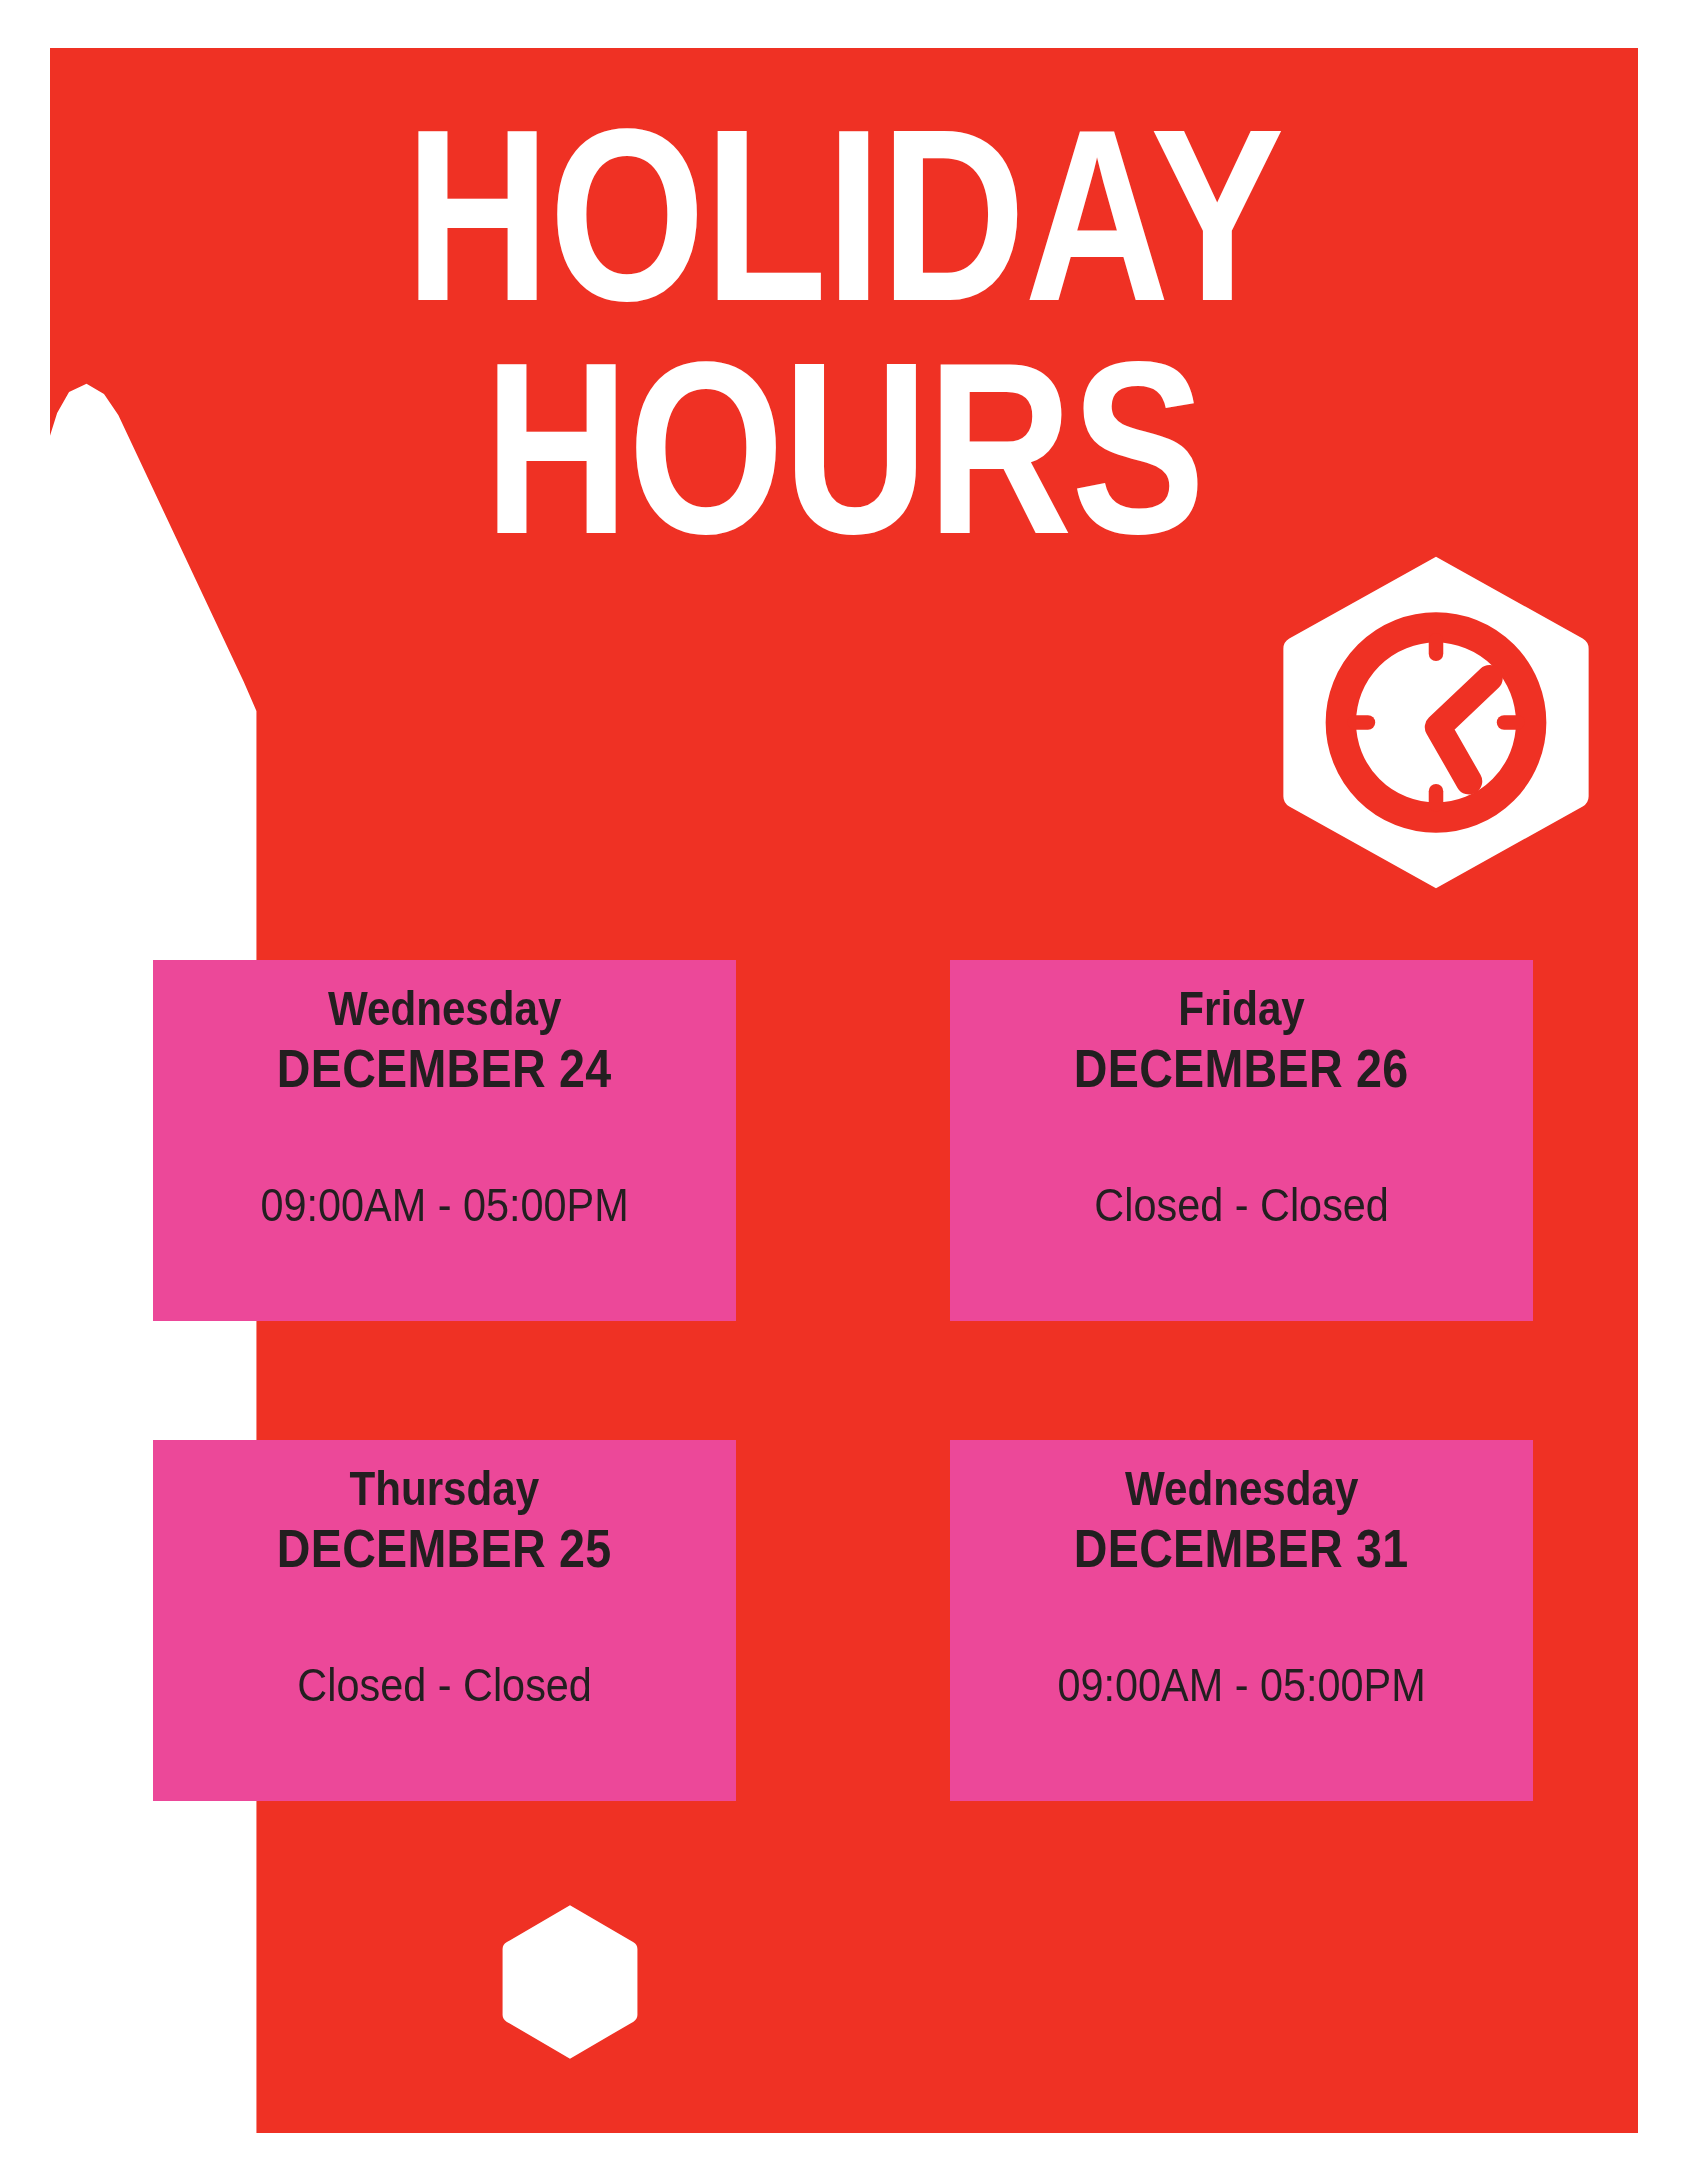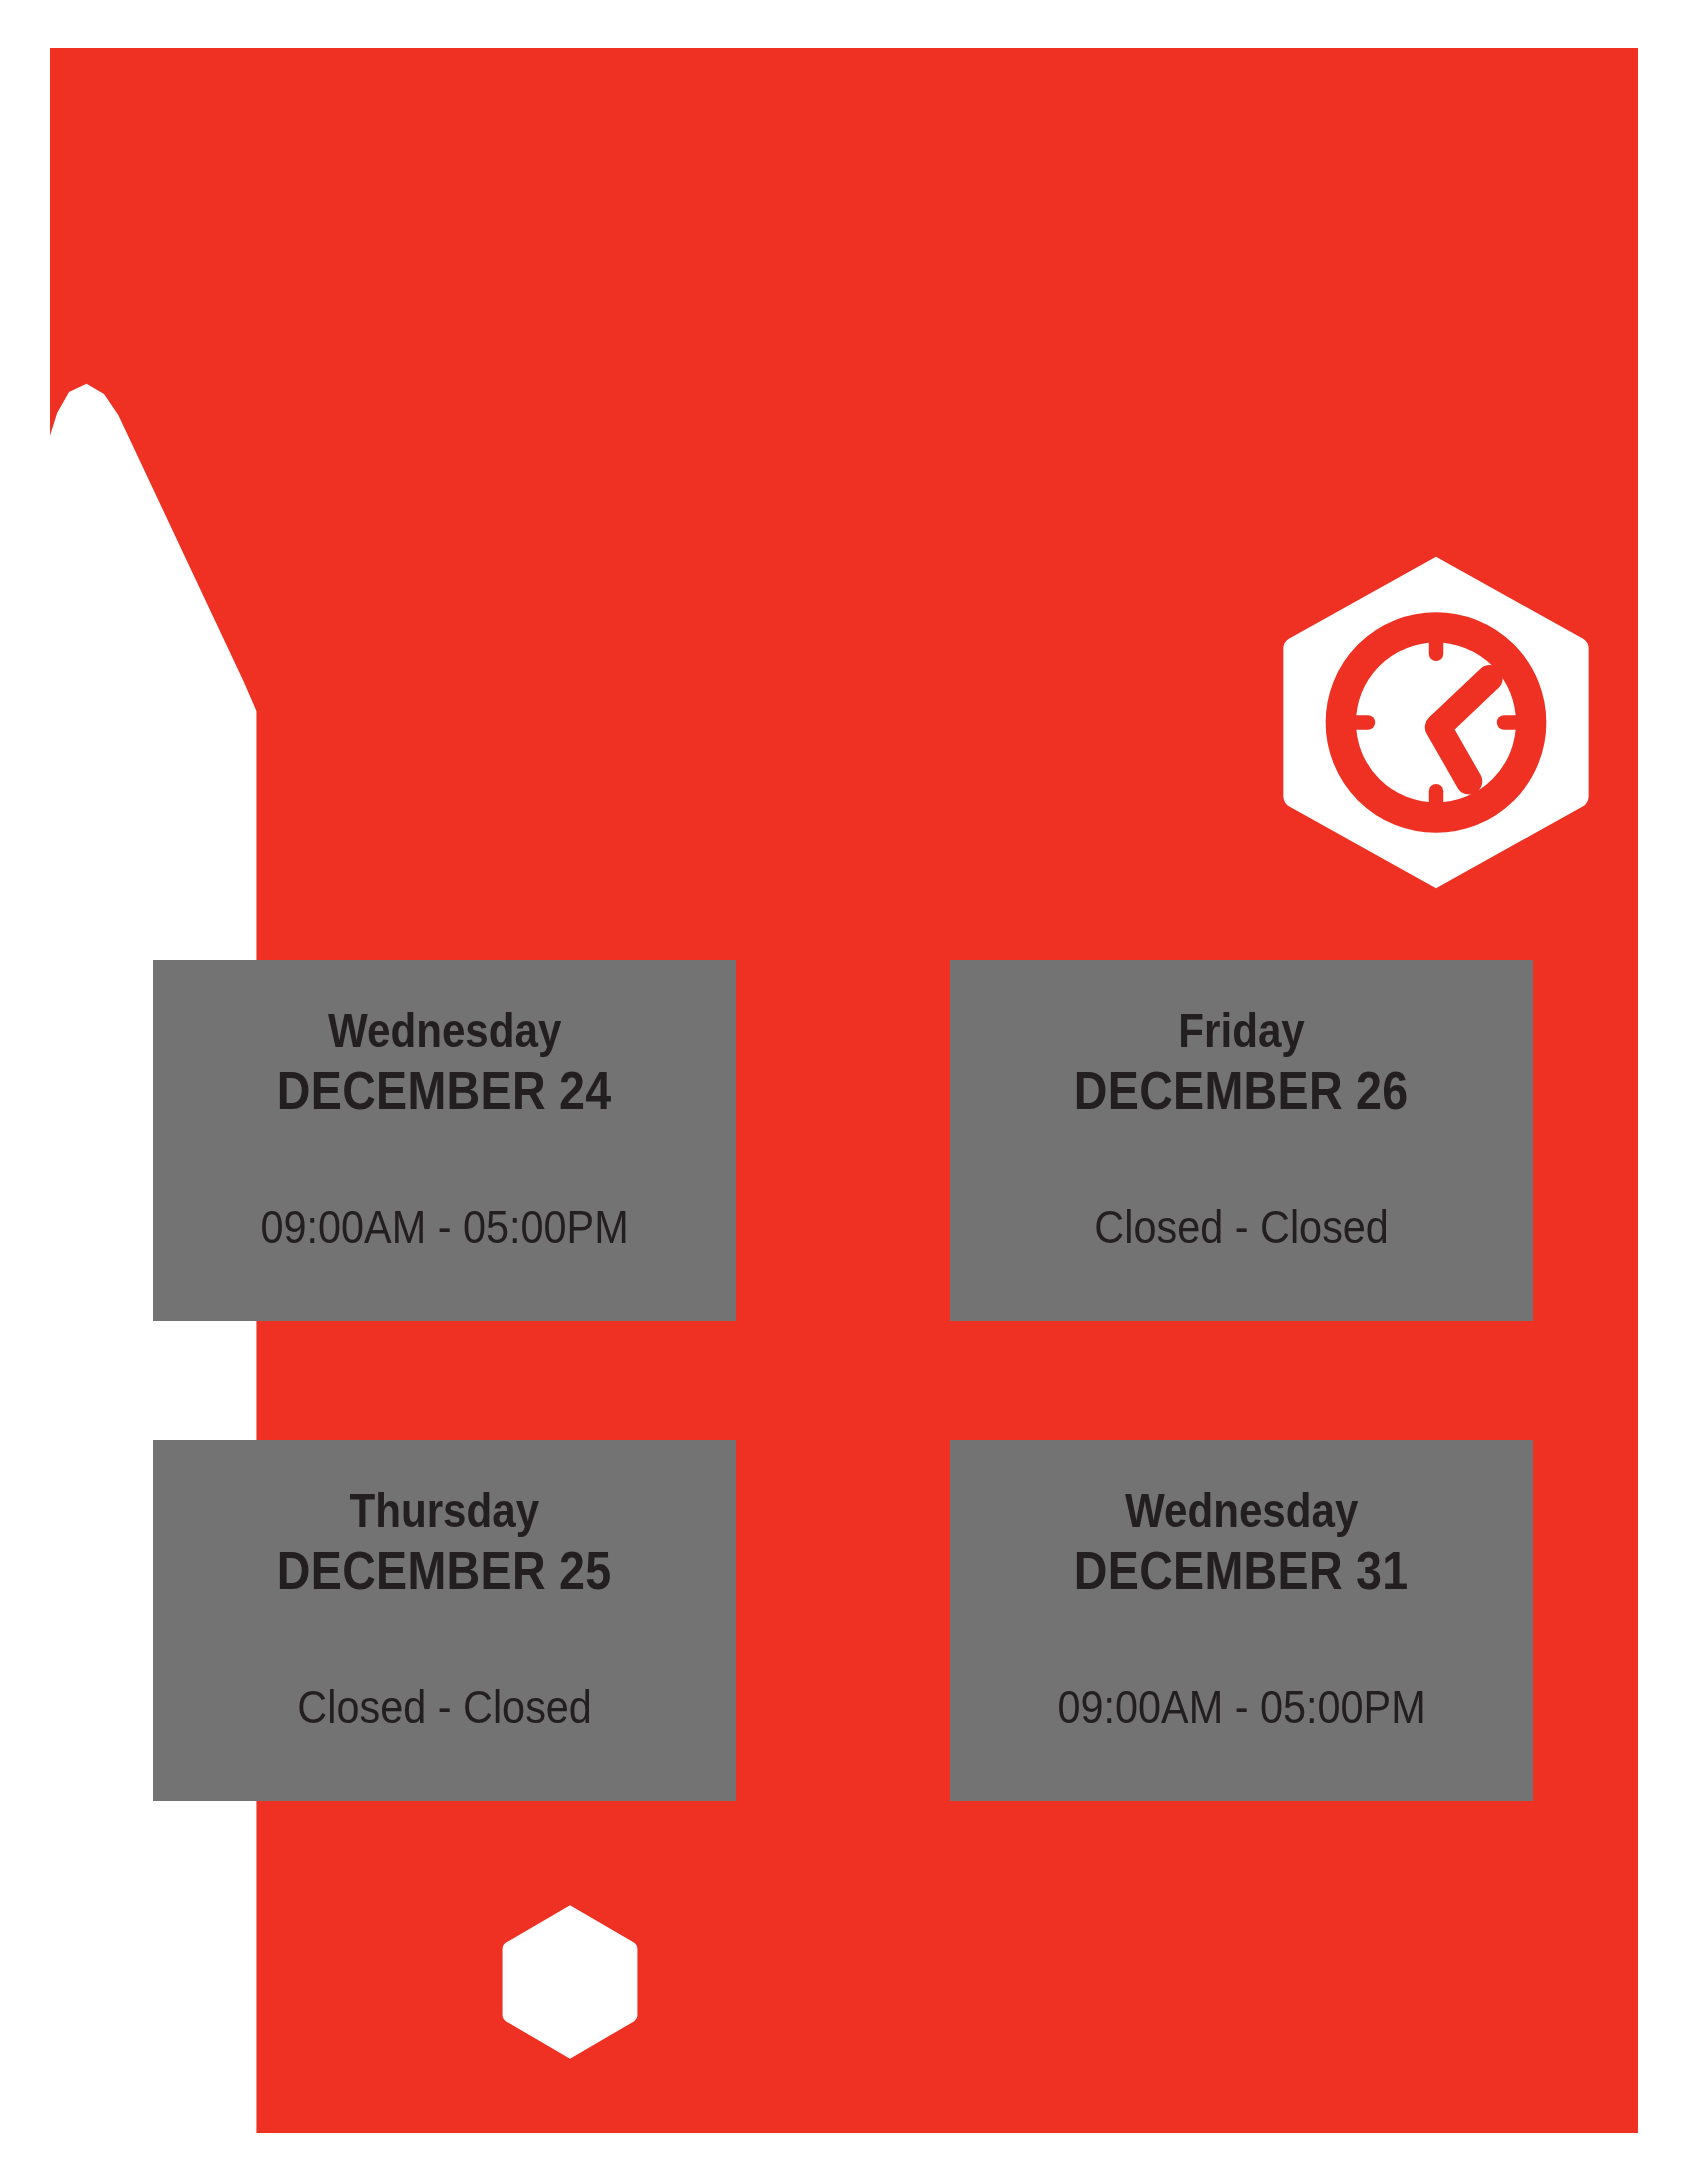--- a/index.html
+++ b/index.html
@@ -105,27 +105,27 @@
     top: 960px;
     width: 1380px;
     height: 840px;
     display: grid;
     grid-template-columns: 583px 583px;
     grid-template-rows: 361px 361px;
     column-gap: 214px;
     row-gap: 119px;
   }
   .hour-card {
-    background: #737373;
+    background: #ec4899;
     display: flex;
     flex-direction: column;
     align-items: center;
     justify-content: flex-start;
     box-sizing: border-box;
-    padding-top: 44px;
+    padding-top: 22px;
   }
   .card-day {
     font-family: "Liberation Sans Narrow", "Liberation Sans", sans-serif;
     font-weight: bold;
     font-size: 49px;
     color: #231f20;
     letter-spacing: 0px;
     transform: scaleX(0.86);
     line-height: 1.08;
     white-space: nowrap;
@@ -151,20 +151,24 @@
     white-space: nowrap;
   }
 </style>
 </head>
 <body>
 
 <div id="poster">
 
   <div id="red-panel"></div>
 
+  <div id="title-block">
+    <span class="title-line">HOLIDAY</span>
+    <span class="title-line">HOURS</span>
+  </div>
 
   <div id="clock-badge">
     <svg viewBox="0 0 480 510" width="318" height="337" xmlns="http://www.w3.org/2000/svg">
       <path d="M240 4 L462 128 a18 18 0 0 1 9 16 L471 366 a18 18 0 0 1 -9 16 L240 506 L18 382 a18 18 0 0 1 -9 -16 L9 144 a18 18 0 0 1 9 -16 Z" fill="#ffffff"></path>
       <circle cx="240" cy="255" r="144" fill="none" stroke="#ef3124" stroke-width="46"></circle>
       <rect x="229" y="120" width="22" height="42" rx="11" fill="#ef3124"></rect>
       <rect x="229" y="348" width="22" height="42" rx="11" fill="#ef3124"></rect>
       <rect x="106" y="244" width="42" height="22" rx="11" fill="#ef3124"></rect>
       <rect x="332" y="244" width="42" height="22" rx="11" fill="#ef3124"></rect>
       <path d="M321 188 L243 262 L290 344" fill="none" stroke="#ef3124" stroke-width="40" stroke-linecap="round" stroke-linejoin="round"></path>

